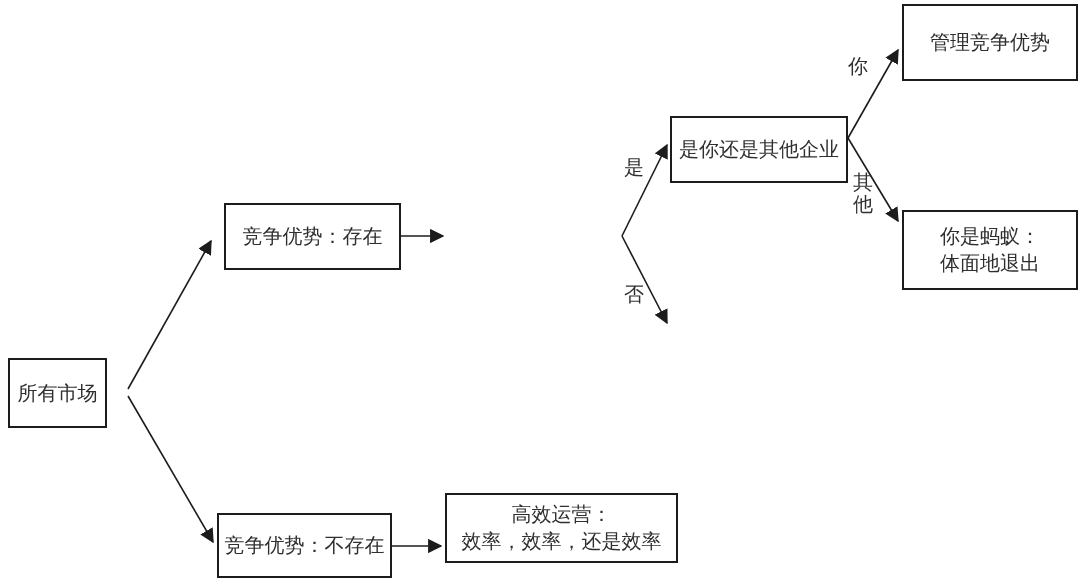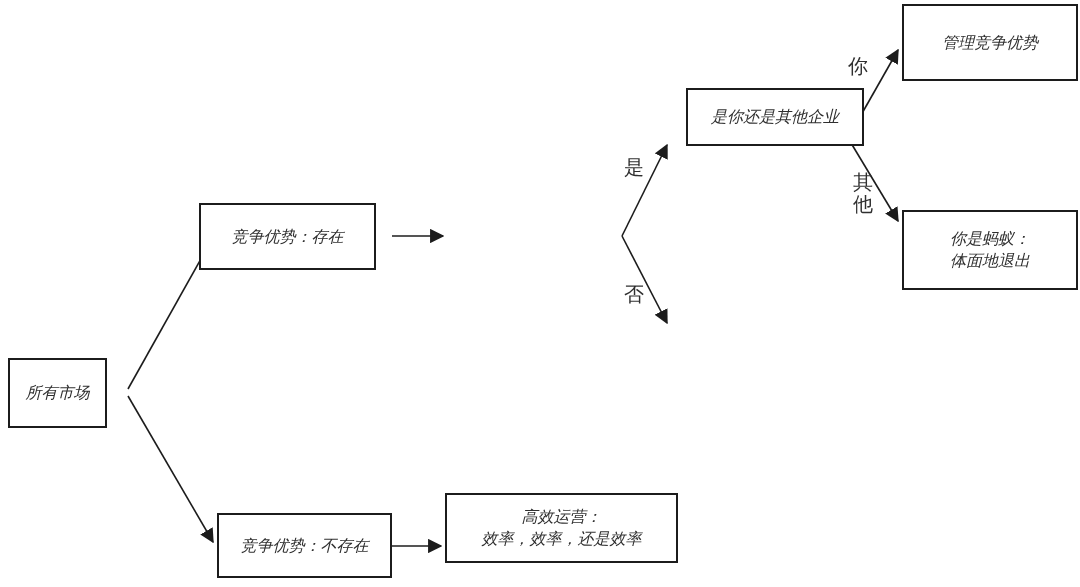--- a/index.html
+++ b/index.html
@@ -31,30 +31,29 @@
   }
   .edges .ah { fill: var(--line); }
   .node {
     position: absolute;
     border: 2px solid var(--border);
     background: var(--background);
     display: flex;
     align-items: center;
     justify-content: center;
     text-align: center;
-    font-size: 16px;
+    font-size: 20px;
     line-height: 1.35;
     white-space: pre-line;
     color: var(--text);
-    font-style: italic;
   }
   .n-all-markets     { left: 8px;   top: 358px; width: 99px; height: 70px; }
-  .n-adv-exists      { left: 199px; top: 203px; width: 177px; height: 67px; }
+  .n-adv-exists      { left: 224px; top: 203px; width: 177px; height: 67px; }
   .n-dominant-unique { left: 447px; top: 203px; width: 175px; height: 65px; }
-  .n-you-or-other    { left: 670px; top: 88px; width: 178px; height: 58px; margin-left: 16px; }
+  .n-you-or-other    { left: 670px; top: 116px; width: 178px; height: 67px; }
   .n-manage-adv      { left: 902px; top: 4px;   width: 176px; height: 77px; }
   .n-ant-exit        { left: 902px; top: 210px; width: 176px; height: 80px; }
   .n-hard-decisions  { left: 670px; top: 300px; width: 178px; height: 67px; }
   .n-adv-missing     { left: 217px; top: 513px; width: 175px; height: 65px; text-align: center; }
   .n-efficient-ops   { left: 445px; top: 493px; width: 233px; height: 70px; }
   .elabel {
     position: absolute;
     font-size: 20px;
     color: var(--text);
     white-space: pre-line;

